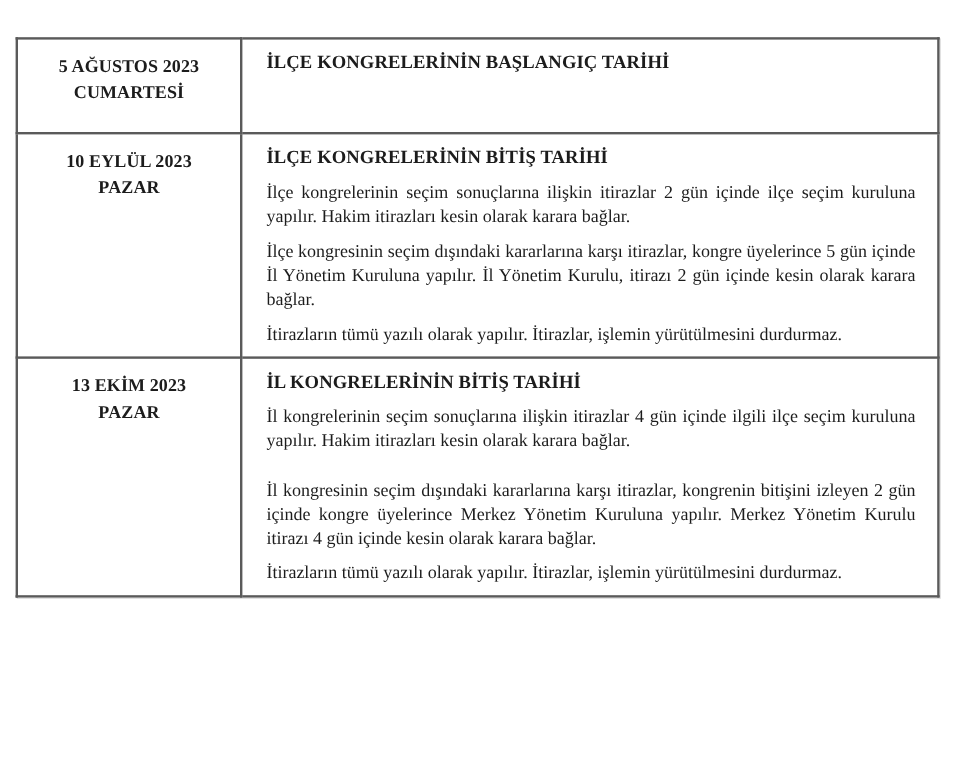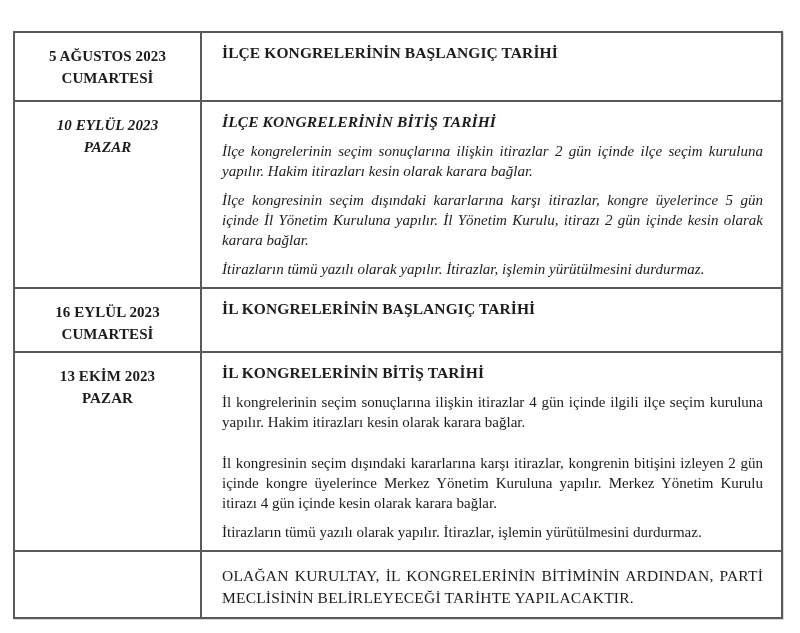--- a/index.html
+++ b/index.html
@@ -56,22 +56,22 @@
   p.para.gap-lg {
     margin-top: 21px;
   }
   p.final-note {
     margin: 3px 0 0 0;
     text-align: justify;
     font-size: 15.5px;
     line-height: 22px;
     letter-spacing: 0.2px;
   }
-  tr.r1 { height: 69px; }
-  tr.r2 { height: 183px; font-style: italic; }
+  tr.r1 { height: 79px; }
+  tr.r2 { height: 183px; }
   tr.r3 { height: 63px; }
   tr.r4 { height: 195px; }
   tr.r5 { height: 51px; }
 </style>
 </head>
 <body>
 
 <div class="page">
   <table class="schedule">
     <tbody>
@@ -92,45 +92,30 @@
           <div>PAZAR</div>
         </td>
         <td class="content-cell">
           <div class="row-heading">İLÇE KONGRELERİNİN BİTİŞ TARİHİ</div>
           <p class="para">İlçe kongrelerinin seçim sonuçlarına ilişkin itirazlar 2 gün içinde ilçe seçim kuruluna yapılır. Hakim itirazları kesin olarak karara bağlar.</p>
           <p class="para">İlçe kongresinin seçim dışındaki kararlarına karşı itirazlar, kongre üyelerince 5 gün içinde İl Yönetim Kuruluna yapılır. İl Yönetim Kurulu, itirazı 2 gün içinde kesin olarak karara bağlar.</p>
           <p class="para">İtirazların tümü yazılı olarak yapılır. İtirazlar, işlemin yürütülmesini durdurmaz.</p>
         </td>
       </tr>
 
-      <tr class="r3">
-        <td class="date-cell">
-          <div>16 EYLÜL 2023</div>
-          <div>CUMARTESİ</div>
-        </td>
-        <td class="content-cell">
-          <div class="row-heading">İL KONGRELERİNİN BAŞLANGIÇ TARİHİ</div>
-        </td>
-      </tr>
 
       <tr class="r4">
         <td class="date-cell">
           <div>13 EKİM 2023</div>
           <div>PAZAR</div>
         </td>
         <td class="content-cell">
           <div class="row-heading">İL KONGRELERİNİN BİTİŞ TARİHİ</div>
           <p class="para">İl kongrelerinin seçim sonuçlarına ilişkin itirazlar 4 gün içinde ilgili ilçe seçim kuruluna yapılır. Hakim itirazları kesin olarak karara bağlar.</p>
           <p class="para gap-lg">İl kongresinin seçim dışındaki kararlarına karşı itirazlar, kongrenin bitişini izleyen 2 gün içinde kongre üyelerince Merkez Yönetim Kuruluna yapılır. Merkez Yönetim Kurulu itirazı 4 gün içinde kesin olarak karara bağlar.</p>
           <p class="para">İtirazların tümü yazılı olarak yapılır. İtirazlar, işlemin yürütülmesini durdurmaz.</p>
         </td>
       </tr>
 
-      <tr class="r5">
-        <td class="date-cell"></td>
-        <td class="content-cell">
-          <p class="final-note">OLAĞAN KURULTAY, İL KONGRELERİNİN BİTİMİNİN ARDINDAN, PARTİ MECLİSİNİN BELİRLEYECEĞİ TARİHTE YAPILACAKTIR.</p>
-        </td>
-      </tr>
 
     </tbody>
   </table>
 </div>
 
 </body></html>

